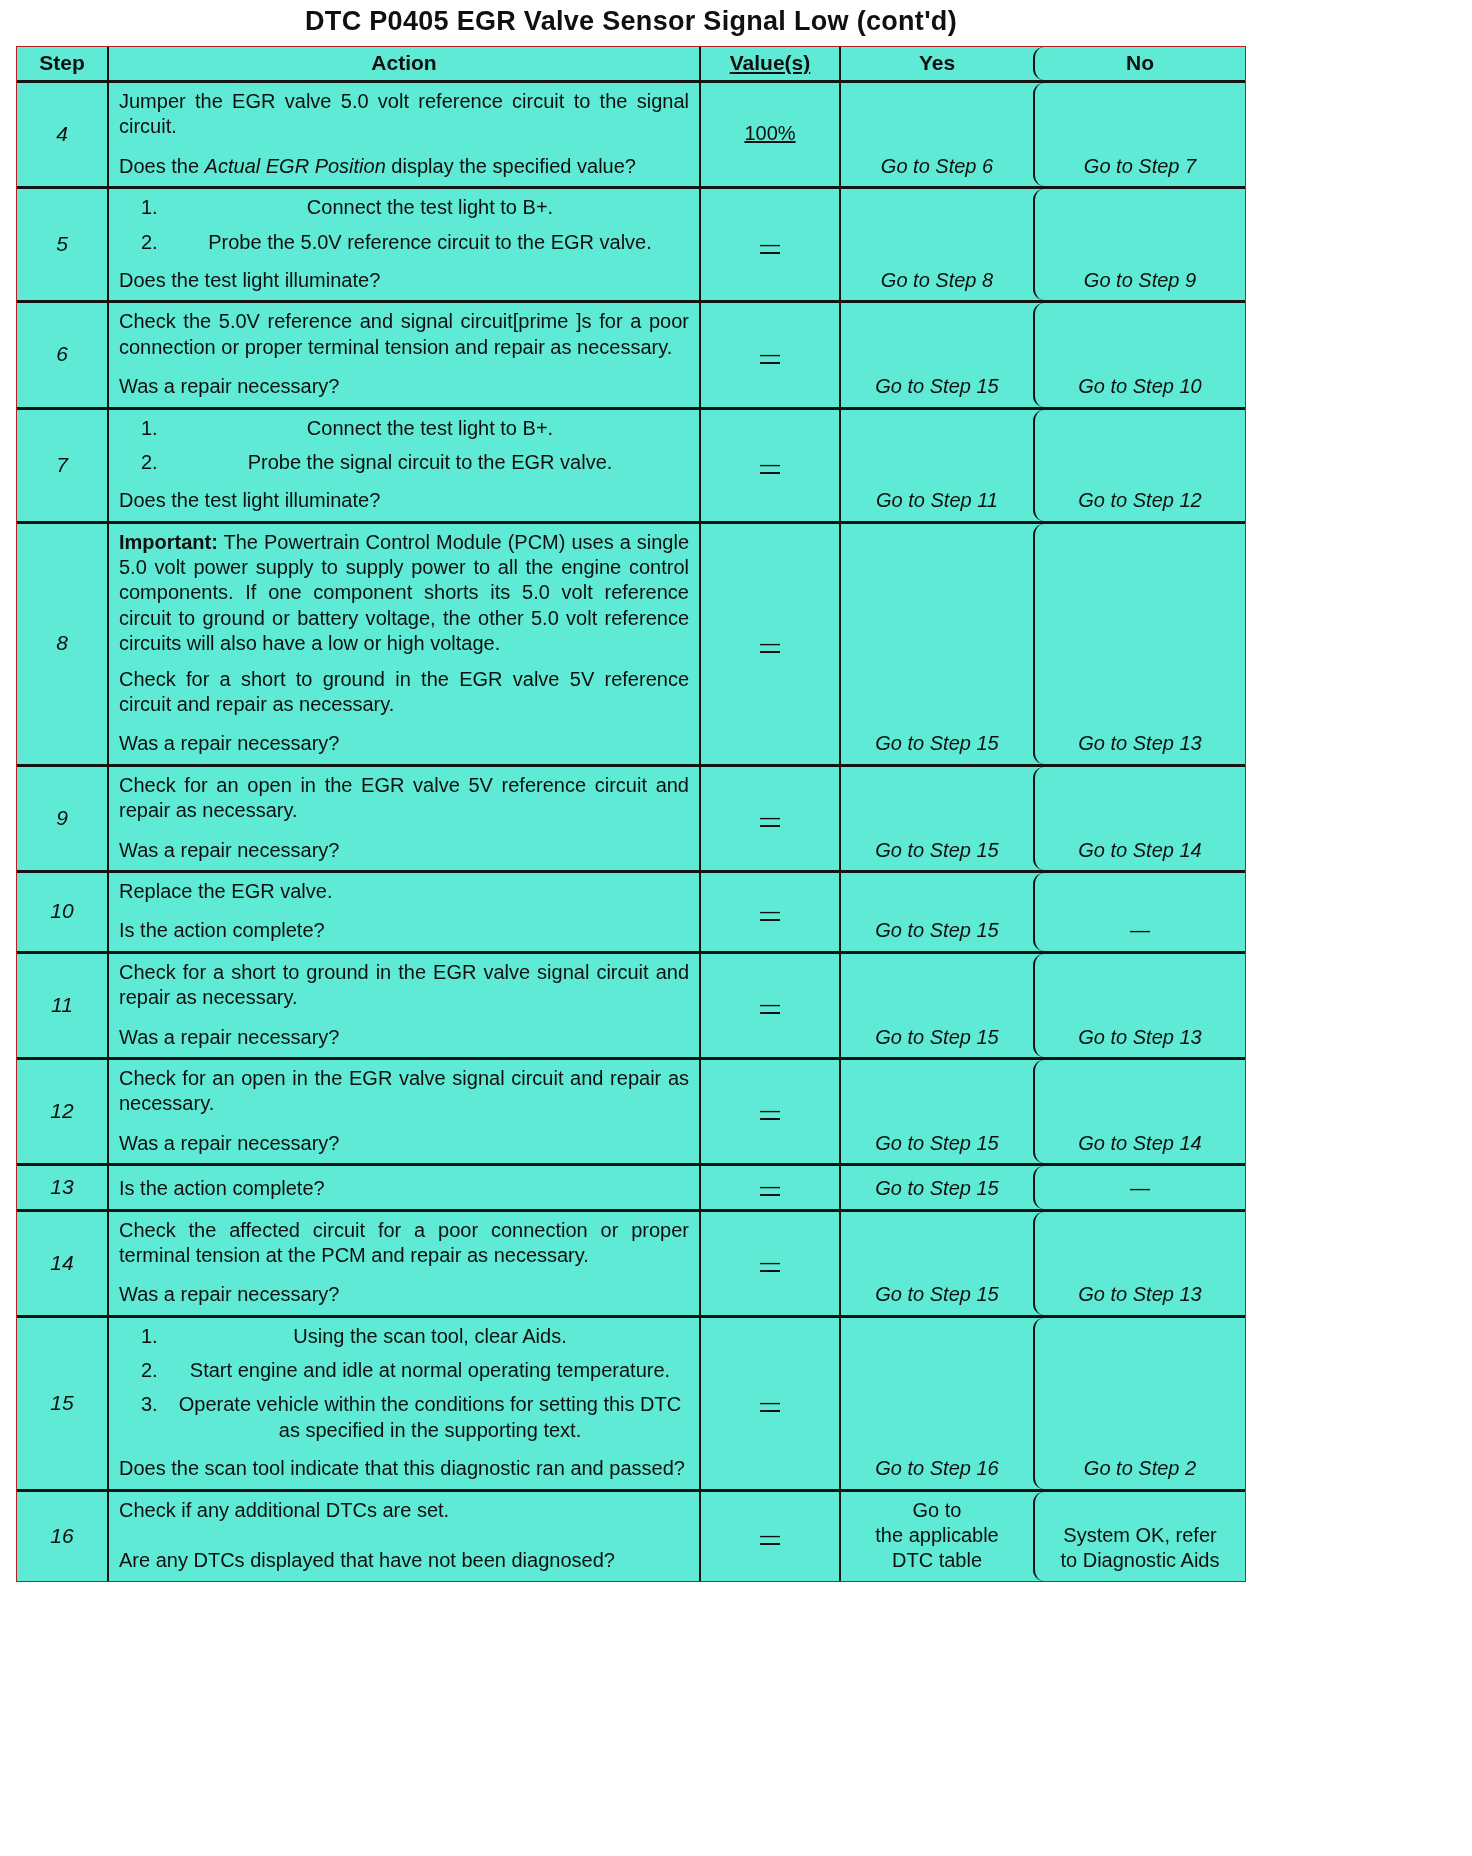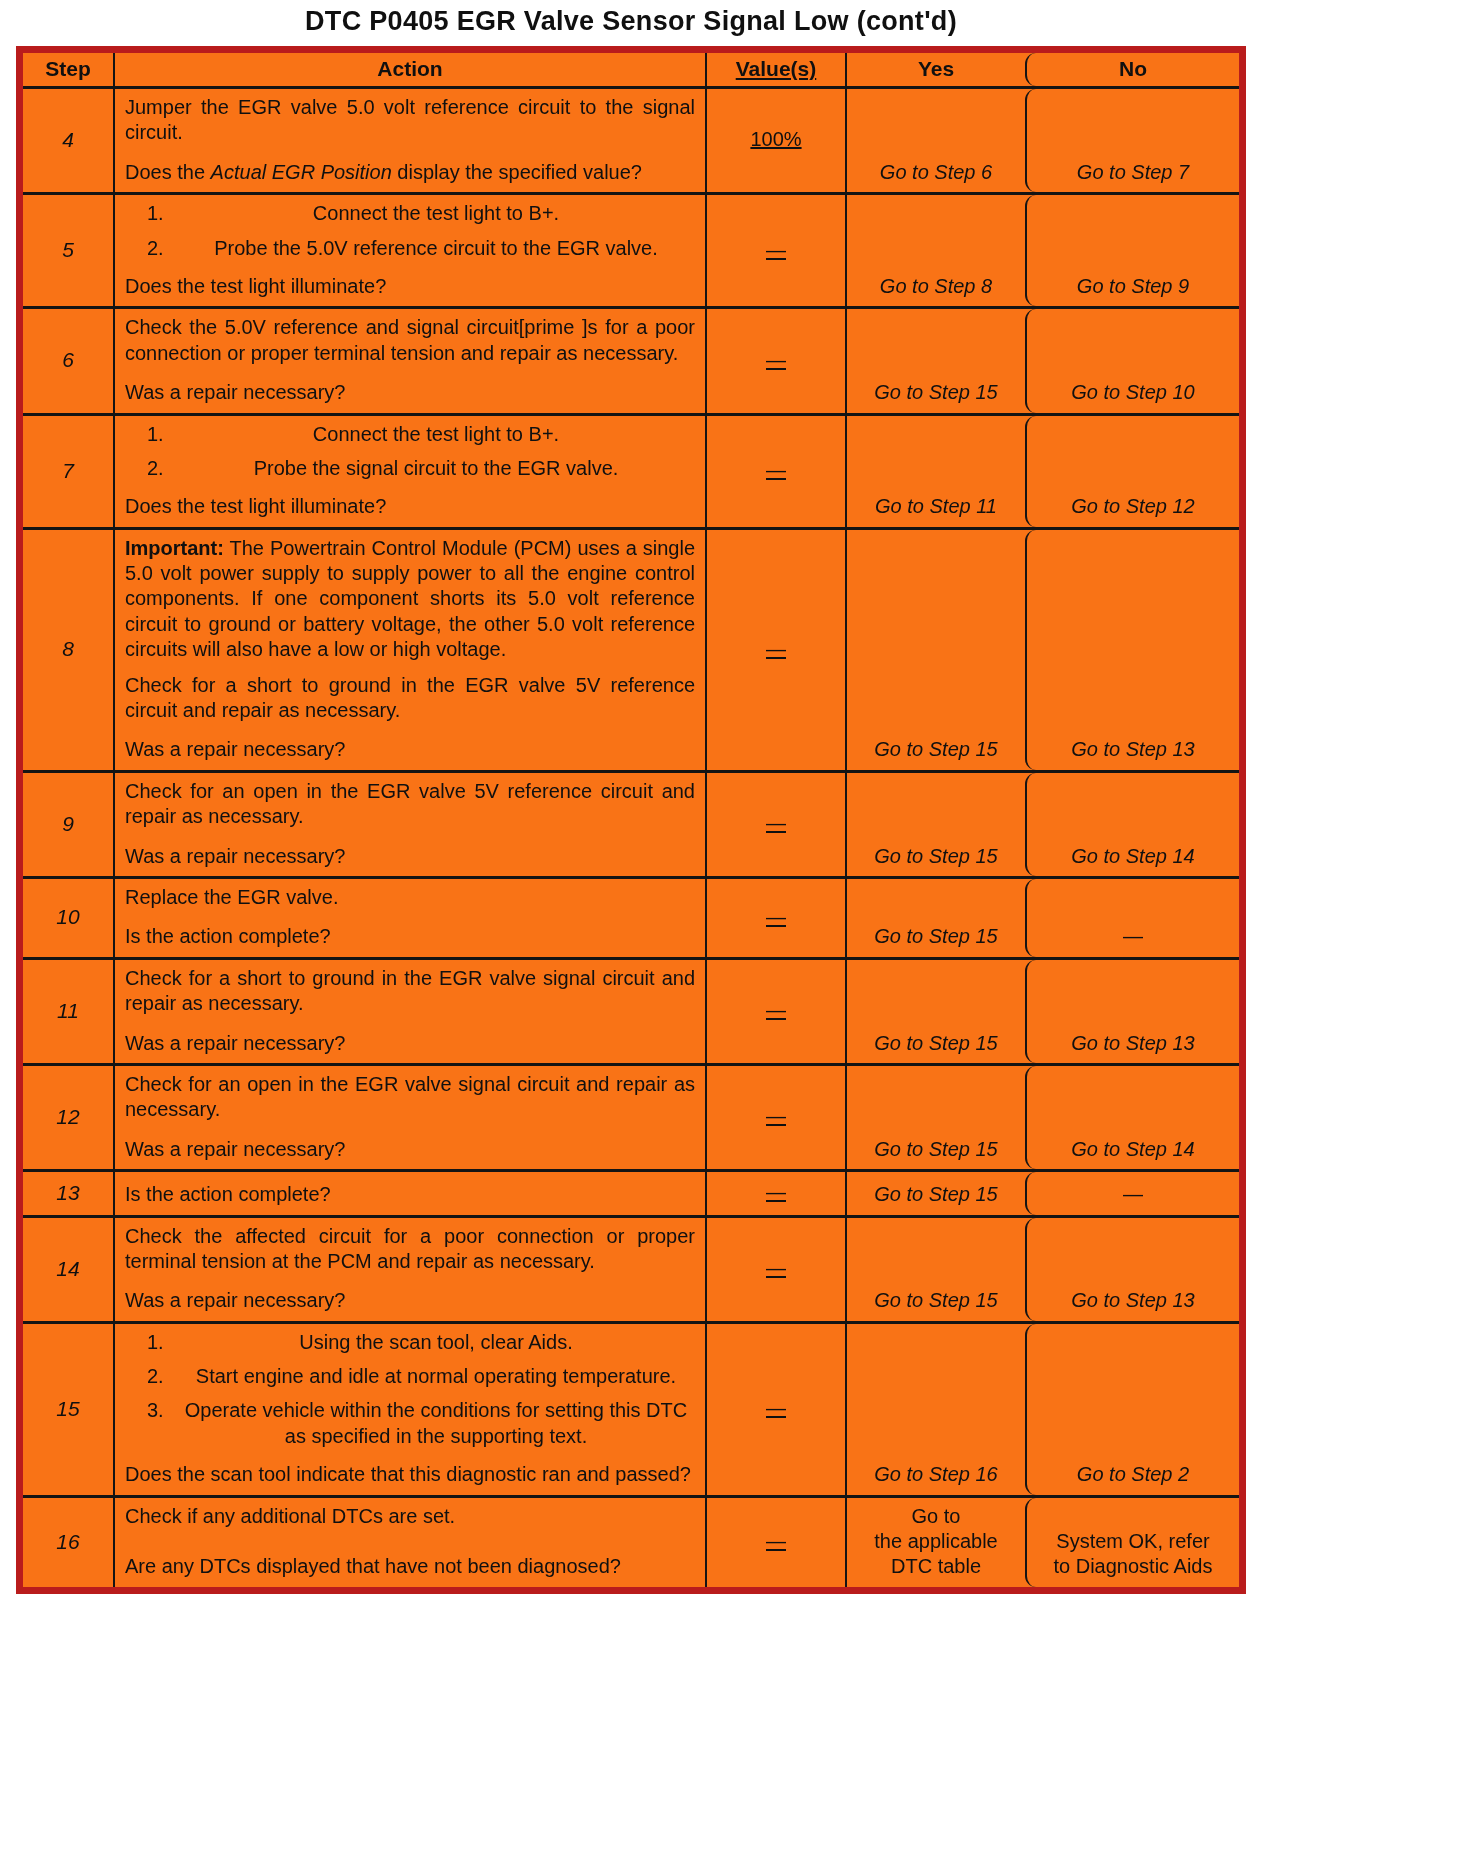--- a/index.html
+++ b/index.html
@@ -14,32 +14,32 @@
   .title {
     width: 1230px;
     text-align: center;
     font-size: 27px;
     font-weight: bold;
     letter-spacing: 0.3px;
     margin-bottom: 9px;
   }
   .dtc-table {
     width: 1230px;
-    border: 7px solid #b91c1c;
-    background: #f97316;
+    border: 1px solid #b91c1c;
+    background: #5eead4;
   }
   .row { display: flex; border-top: 3px solid #141414; align-items: stretch; }
   .row.thead { border-top: none; }
   .cell { border-left: 2px solid #141414; padding: 6px 8px 7px 8px; }
   .cell:first-child { border-left: none; }
   .c-step   { width: 90px;  display: flex; align-items: center; justify-content: center;
               font-style: italic; font-size: 21px; }
   .c-action { width: 592px; display: flex; flex-direction: column; padding-left: 10px; padding-right: 10px; }
   .c-value  { width: 140px; display: flex; align-items: center; justify-content: center; text-align: center; text-decoration: underline; }
-  .c-yes    { width: 180px; display: flex; flex-direction: column; justify-content: flex-end; align-items: center; text-align: center; }
+  .c-yes    { width: 194px; display: flex; flex-direction: column; justify-content: flex-end; align-items: center; text-align: center; }
   .c-no     { flex: 1;      display: flex; flex-direction: column; justify-content: flex-end; align-items: center; text-align: center; border-radius: 11px; }
   .th {
     font-weight: bold;
     font-size: 21px;
     font-style: normal;
     display: flex; align-items: center; justify-content: center;
     padding-top: 4px; padding-bottom: 5px;
     text-align: center;
   }
   .para, .q, .li, .goto, .val-text { font-size: 20px; line-height: 1.27; }

